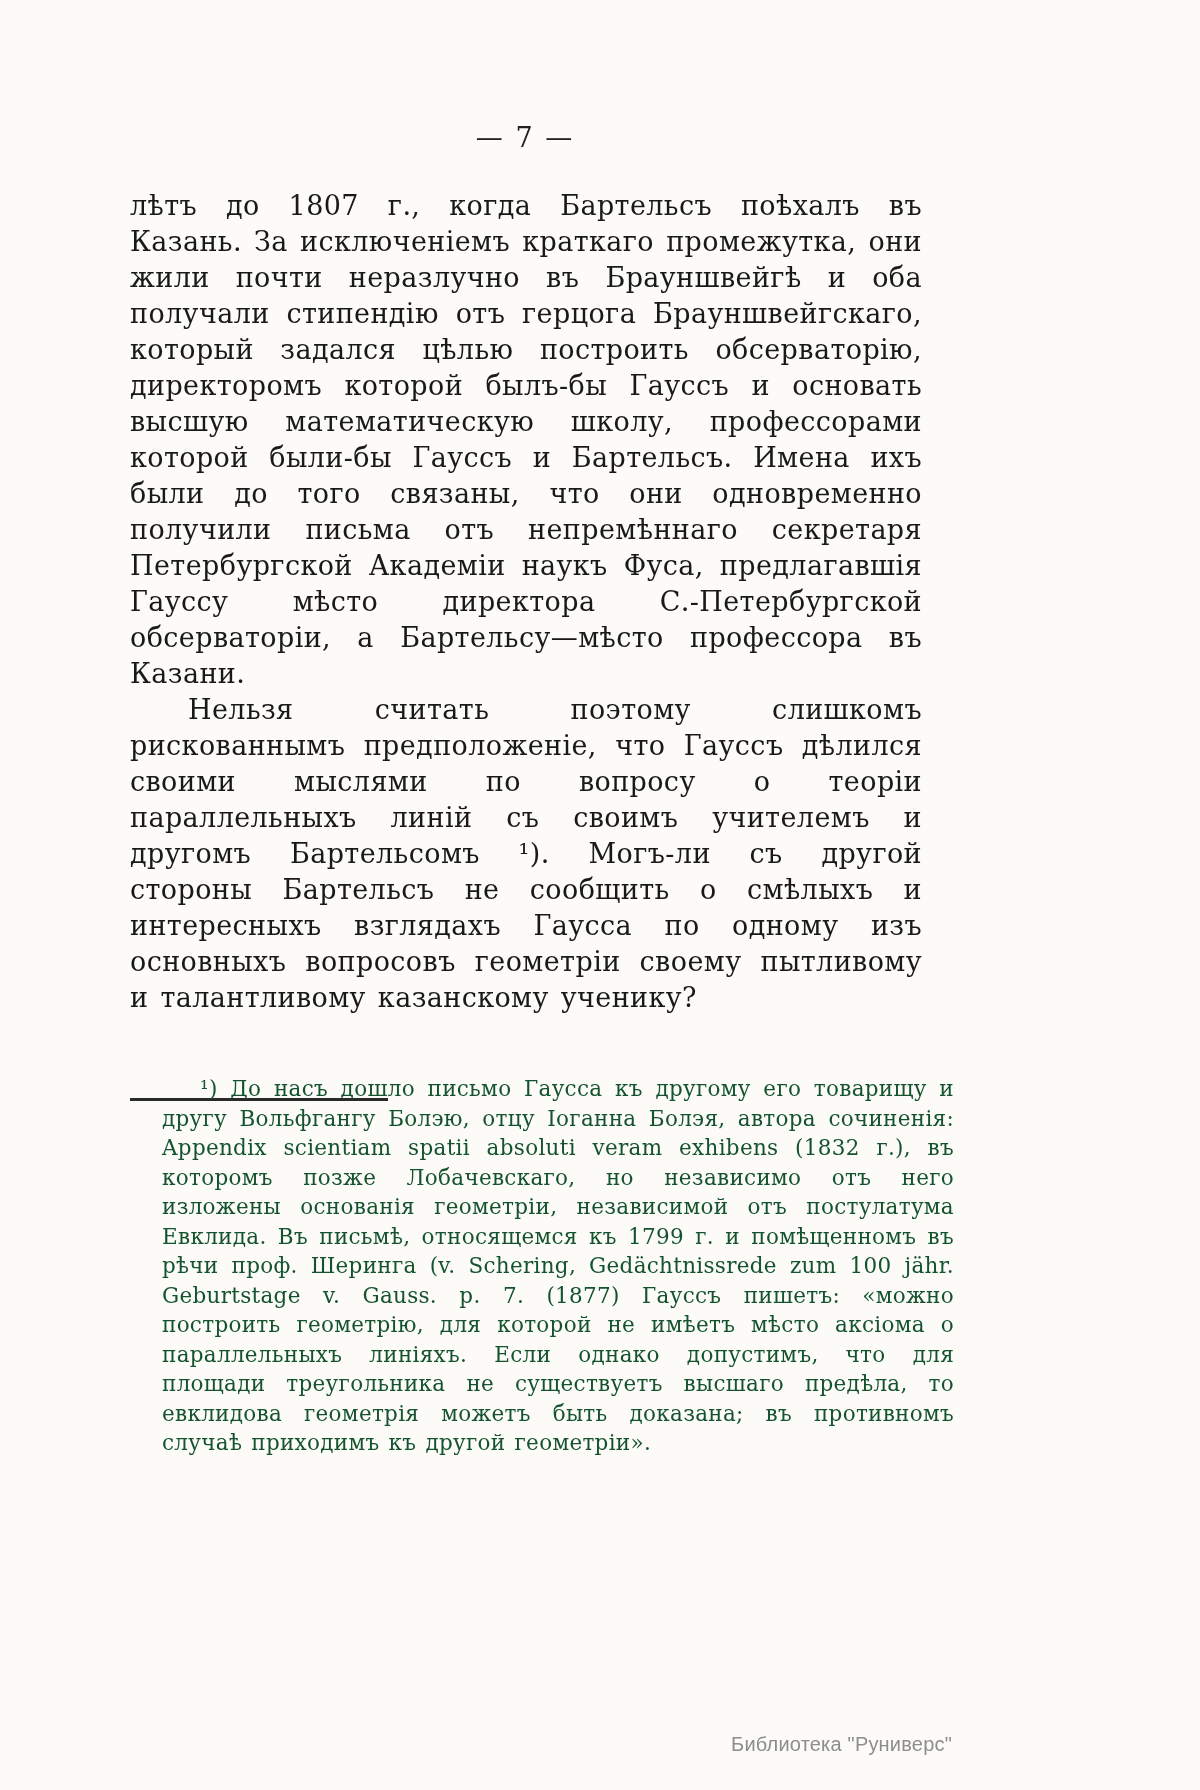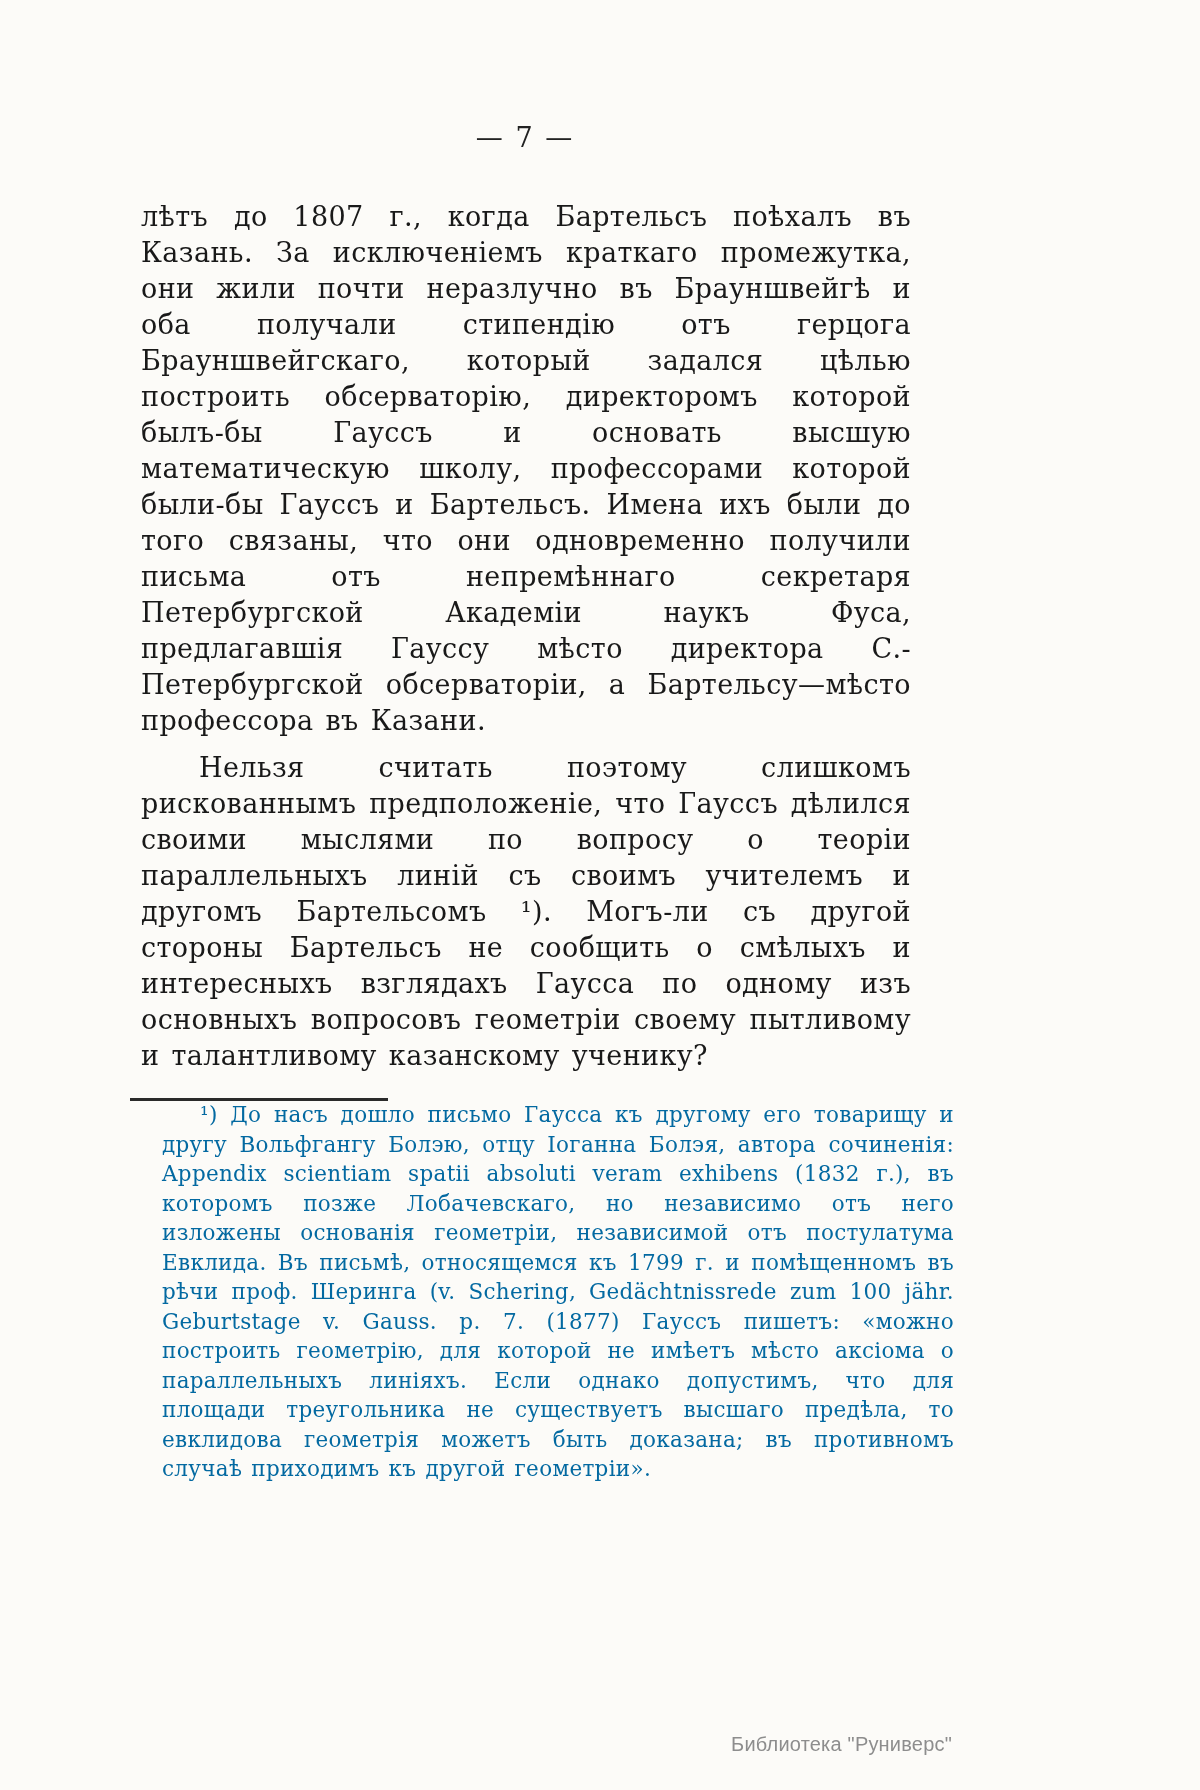--- a/index.html
+++ b/index.html
@@ -33,48 +33,48 @@
     left: 130px;
     width: 792px;
     font-size: 27px;
     line-height: 36px;
     text-align: justify;
     letter-spacing: 0.4px;
     word-spacing: 3px;
     color: #191919;
   }
   .main-text p {
-    margin: 11px;
+    margin: 0;
     text-indent: 58px;
   }
   .main-text p.no-indent {
     text-indent: 0;
   }
   .footnote-rule {
     position: absolute;
     top: 1098px;
     left: 130px;
     width: 258px;
     height: 0;
     border: none;
     border-top: 3px solid #2a2a2a;
     margin: 0;
   }
   .footnote {
     position: absolute;
-    top: 1100px;
+    top: 1074px;
     left: 162px;
     width: 792px;
     font-size: 21.5px;
     line-height: 29.5px;
     text-align: justify;
     text-indent: 38px;
     letter-spacing: 0.3px;
     word-spacing: 2px;
-    color: #0369a1;
+    color: #14532d;
   }
   .watermark {
     position: absolute;
     top: 1733px;
     right: 248px;
     font-family: "Liberation Sans", "DejaVu Sans", sans-serif;
     font-size: 20px;
     color: #8d8d8d;
     letter-spacing: 0.2px;
   }

